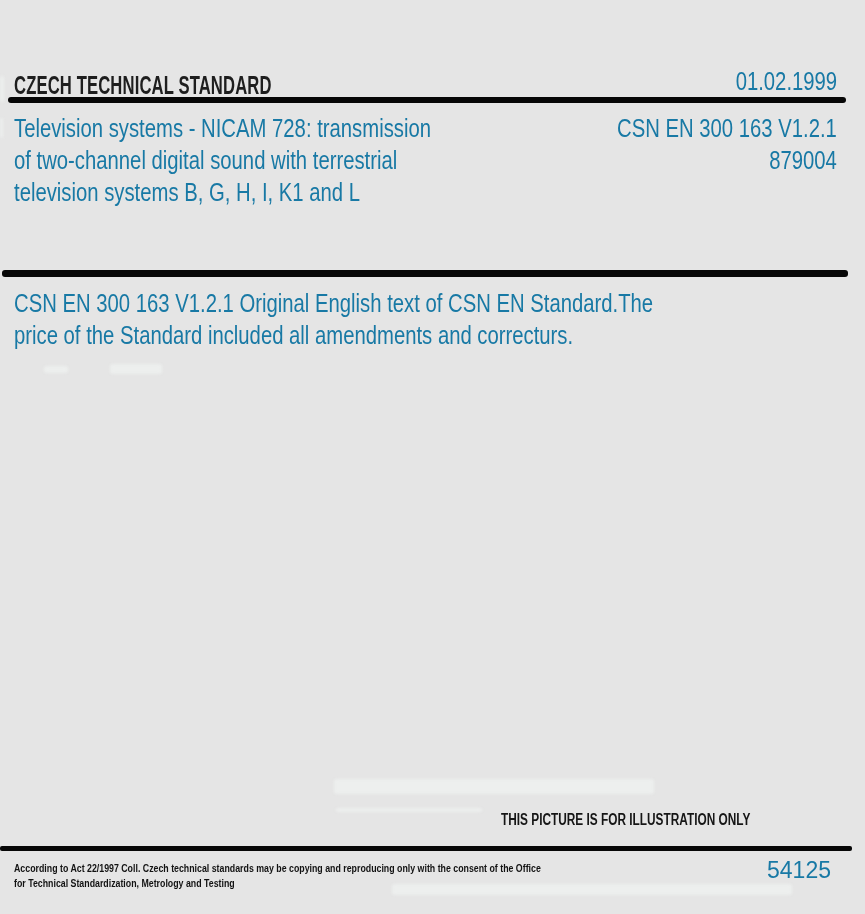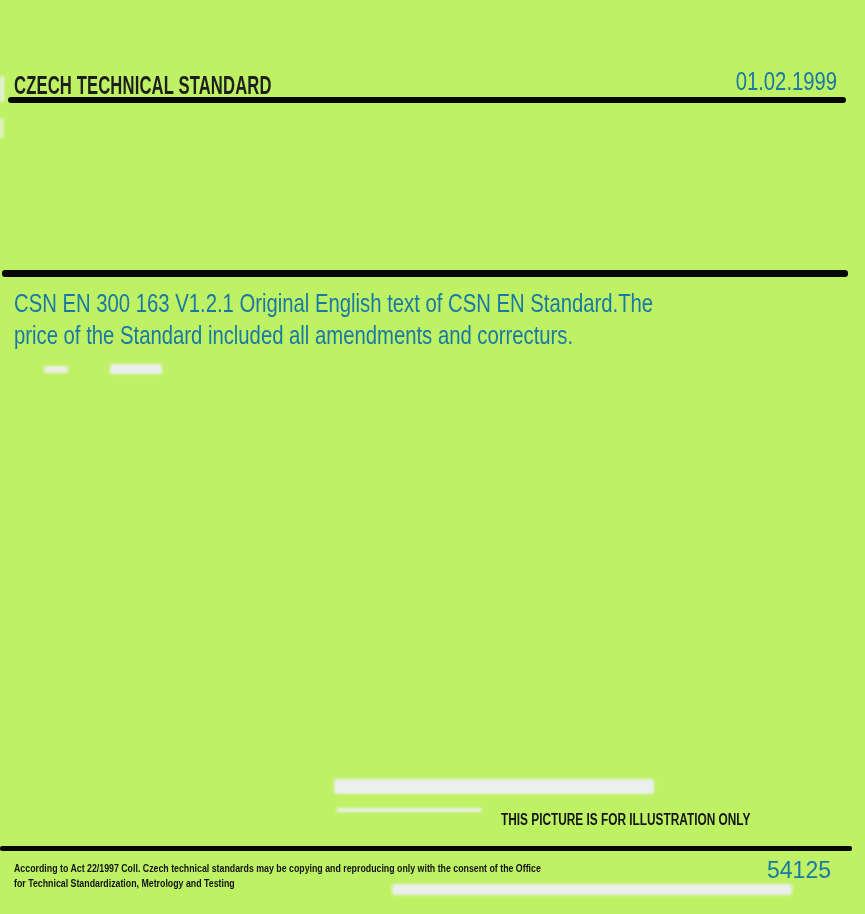--- a/index.html
+++ b/index.html
@@ -3,21 +3,21 @@
 <meta charset="utf-8">
 <style>
   :root{
     --accent-teal:#1879A5;
     --text-black:#1E1E1E;
   }
   html,body{margin:0;padding:0;background:#ffffff;}
   .page{
     position:relative;
     width:865px;height:914px;
-    background:#bef264;
+    background:#e5e5e5;
     overflow:hidden;
     font-family:"Liberation Sans", sans-serif;
   }
   .heading{
     position:absolute;left:14px;top:70px;
     font-size:26px;font-weight:bold;color:var(--text-black);
     transform:scaleX(0.64);transform-origin:left top;
     white-space:nowrap;letter-spacing:0.2px;
   }
   .date{
@@ -64,20 +64,31 @@
 </head>
 <body>
 
 <div class="page">
 
   <div class="heading">CZECH TECHNICAL STANDARD</div>
   <div class="date">01.02.1999</div>
 
   <div class="rule rule-top"></div>
 
+  <div class="title-row">
+    <div class="teal-text std-title">
+      <div>Television systems - NICAM 728: transmission</div>
+      <div>of two-channel digital sound with terrestrial</div>
+      <div>television systems B, G, H, I, K1 and L</div>
+    </div>
+    <div class="teal-text std-codes">
+      <div>CSN EN 300 163 V1.2.1</div>
+      <div>879004</div>
+    </div>
+  </div>
 
   <div class="rule rule-mid"></div>
 
   <div class="teal-text description">
     <div>CSN EN 300 163 V1.2.1 Original English text of CSN EN Standard.The</div>
     <div>price of the Standard included all amendments and correcturs.</div>
   </div>
 
   <div class="artifact" style="left:0;top:76px;width:4px;height:26px;"></div>
   <div class="artifact" style="left:0;top:118px;width:3px;height:20px;"></div>

